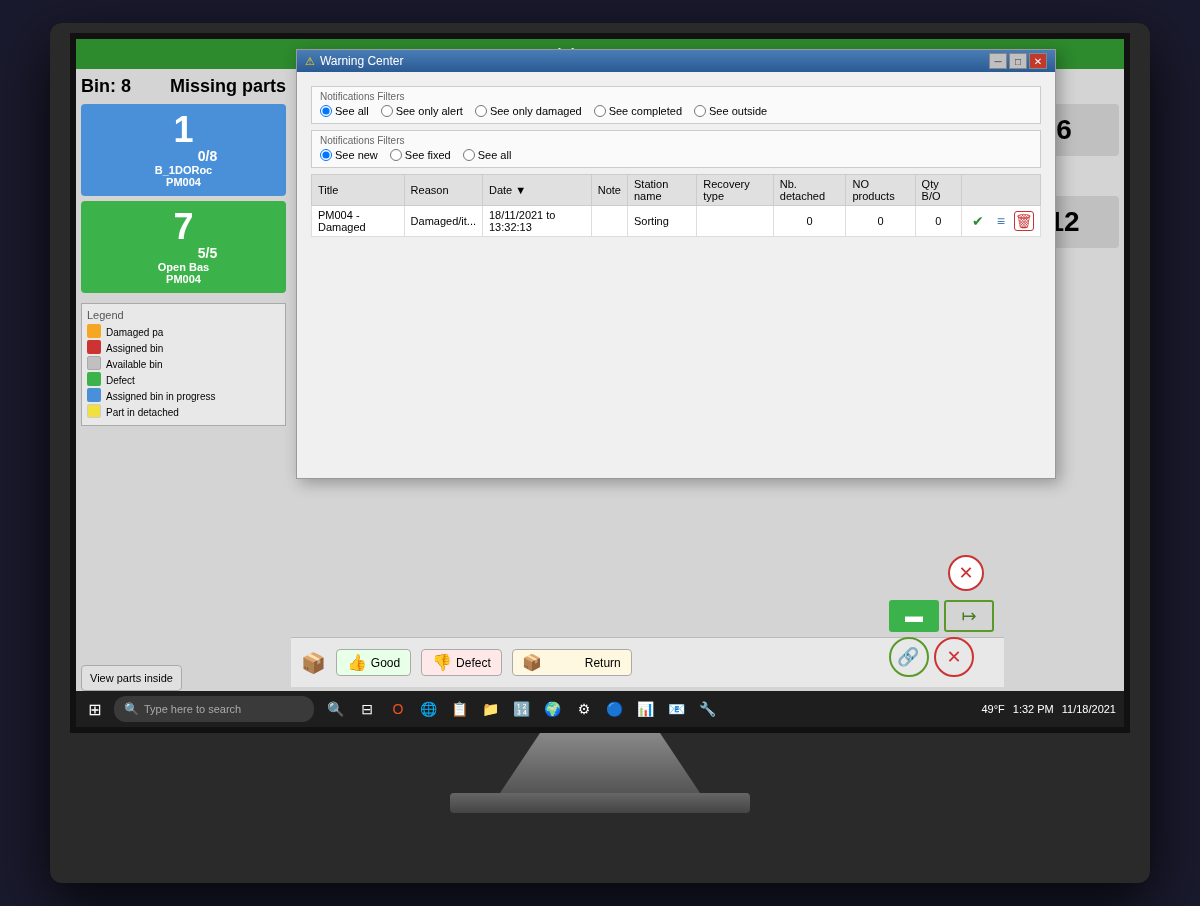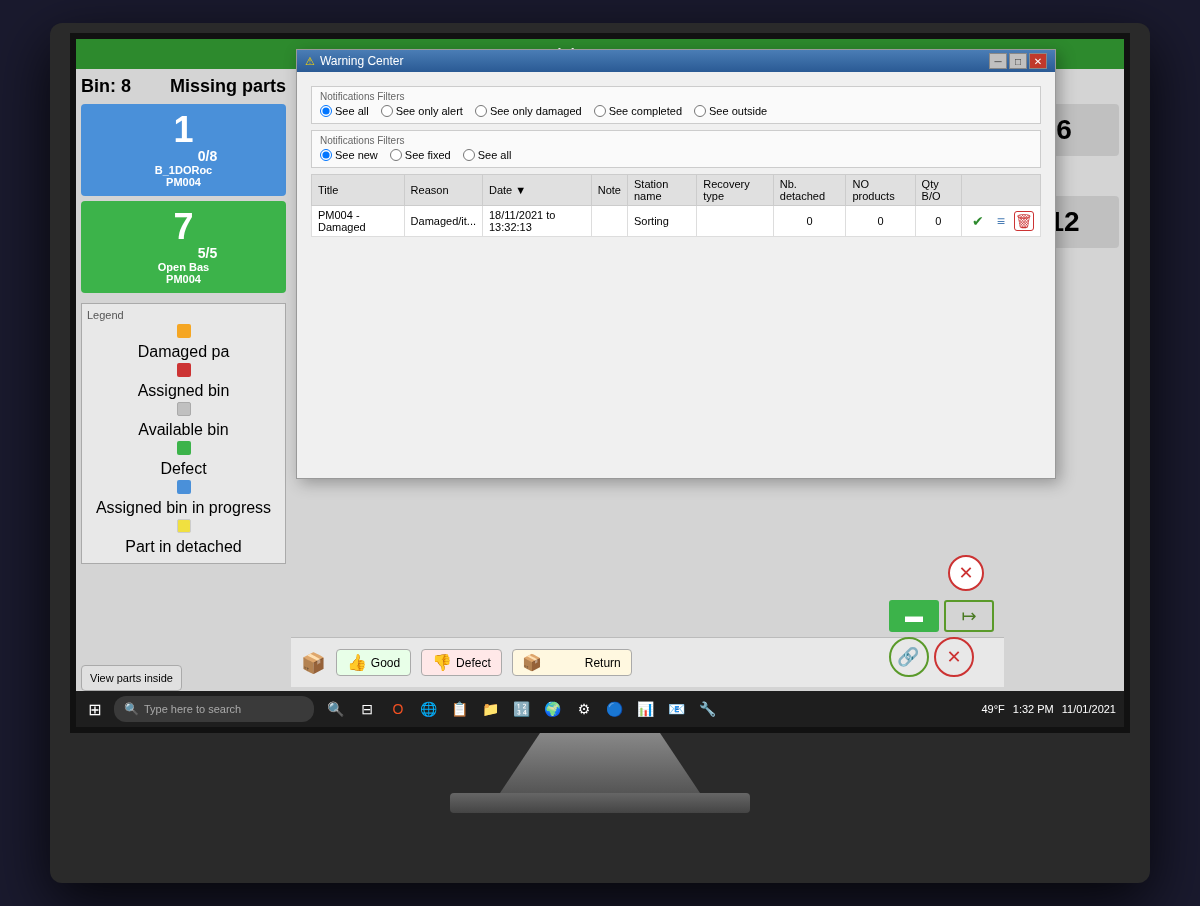--- a/index.html
+++ b/index.html
@@ -110,25 +110,24 @@
       background: #e8e8e8;
       font-size: 11px;
     }
     .legend-title {
       font-size: 11px;
       color: #555;
       margin-bottom: 3px;
     }
     .legend-item {
       display: flex;
-      align-items: center;
+      align-items: flex-end;
       gap: 5px;
       margin-bottom: 2px;
-      font-size: 16px;
-      flex-direction: column;
+      font-size: 10px;
     }
     .legend-color {
       width: 14px;
       height: 14px;
       border-radius: 2px;
       flex-shrink: 0;
     }
 
     
     .center-panel {
@@ -750,21 +749,21 @@
           <div class="taskbar-icon">🌍</div>
           <div class="taskbar-icon">⚙</div>
           <div class="taskbar-icon">🔵</div>
           <div class="taskbar-icon">📊</div>
           <div class="taskbar-icon">📧</div>
           <div class="taskbar-icon">🔧</div>
         </div>
         <div class="taskbar-right">
           <span>49°F</span>
           <span>1:32 PM</span>
-          <span>11/01/2021</span>
+          <span>11/18/2021</span>
         </div>
       </div>
 
     </div>
   </div>
 
   <div class="monitor-stand"></div>
   <div class="monitor-base"></div>
 </div>
 

